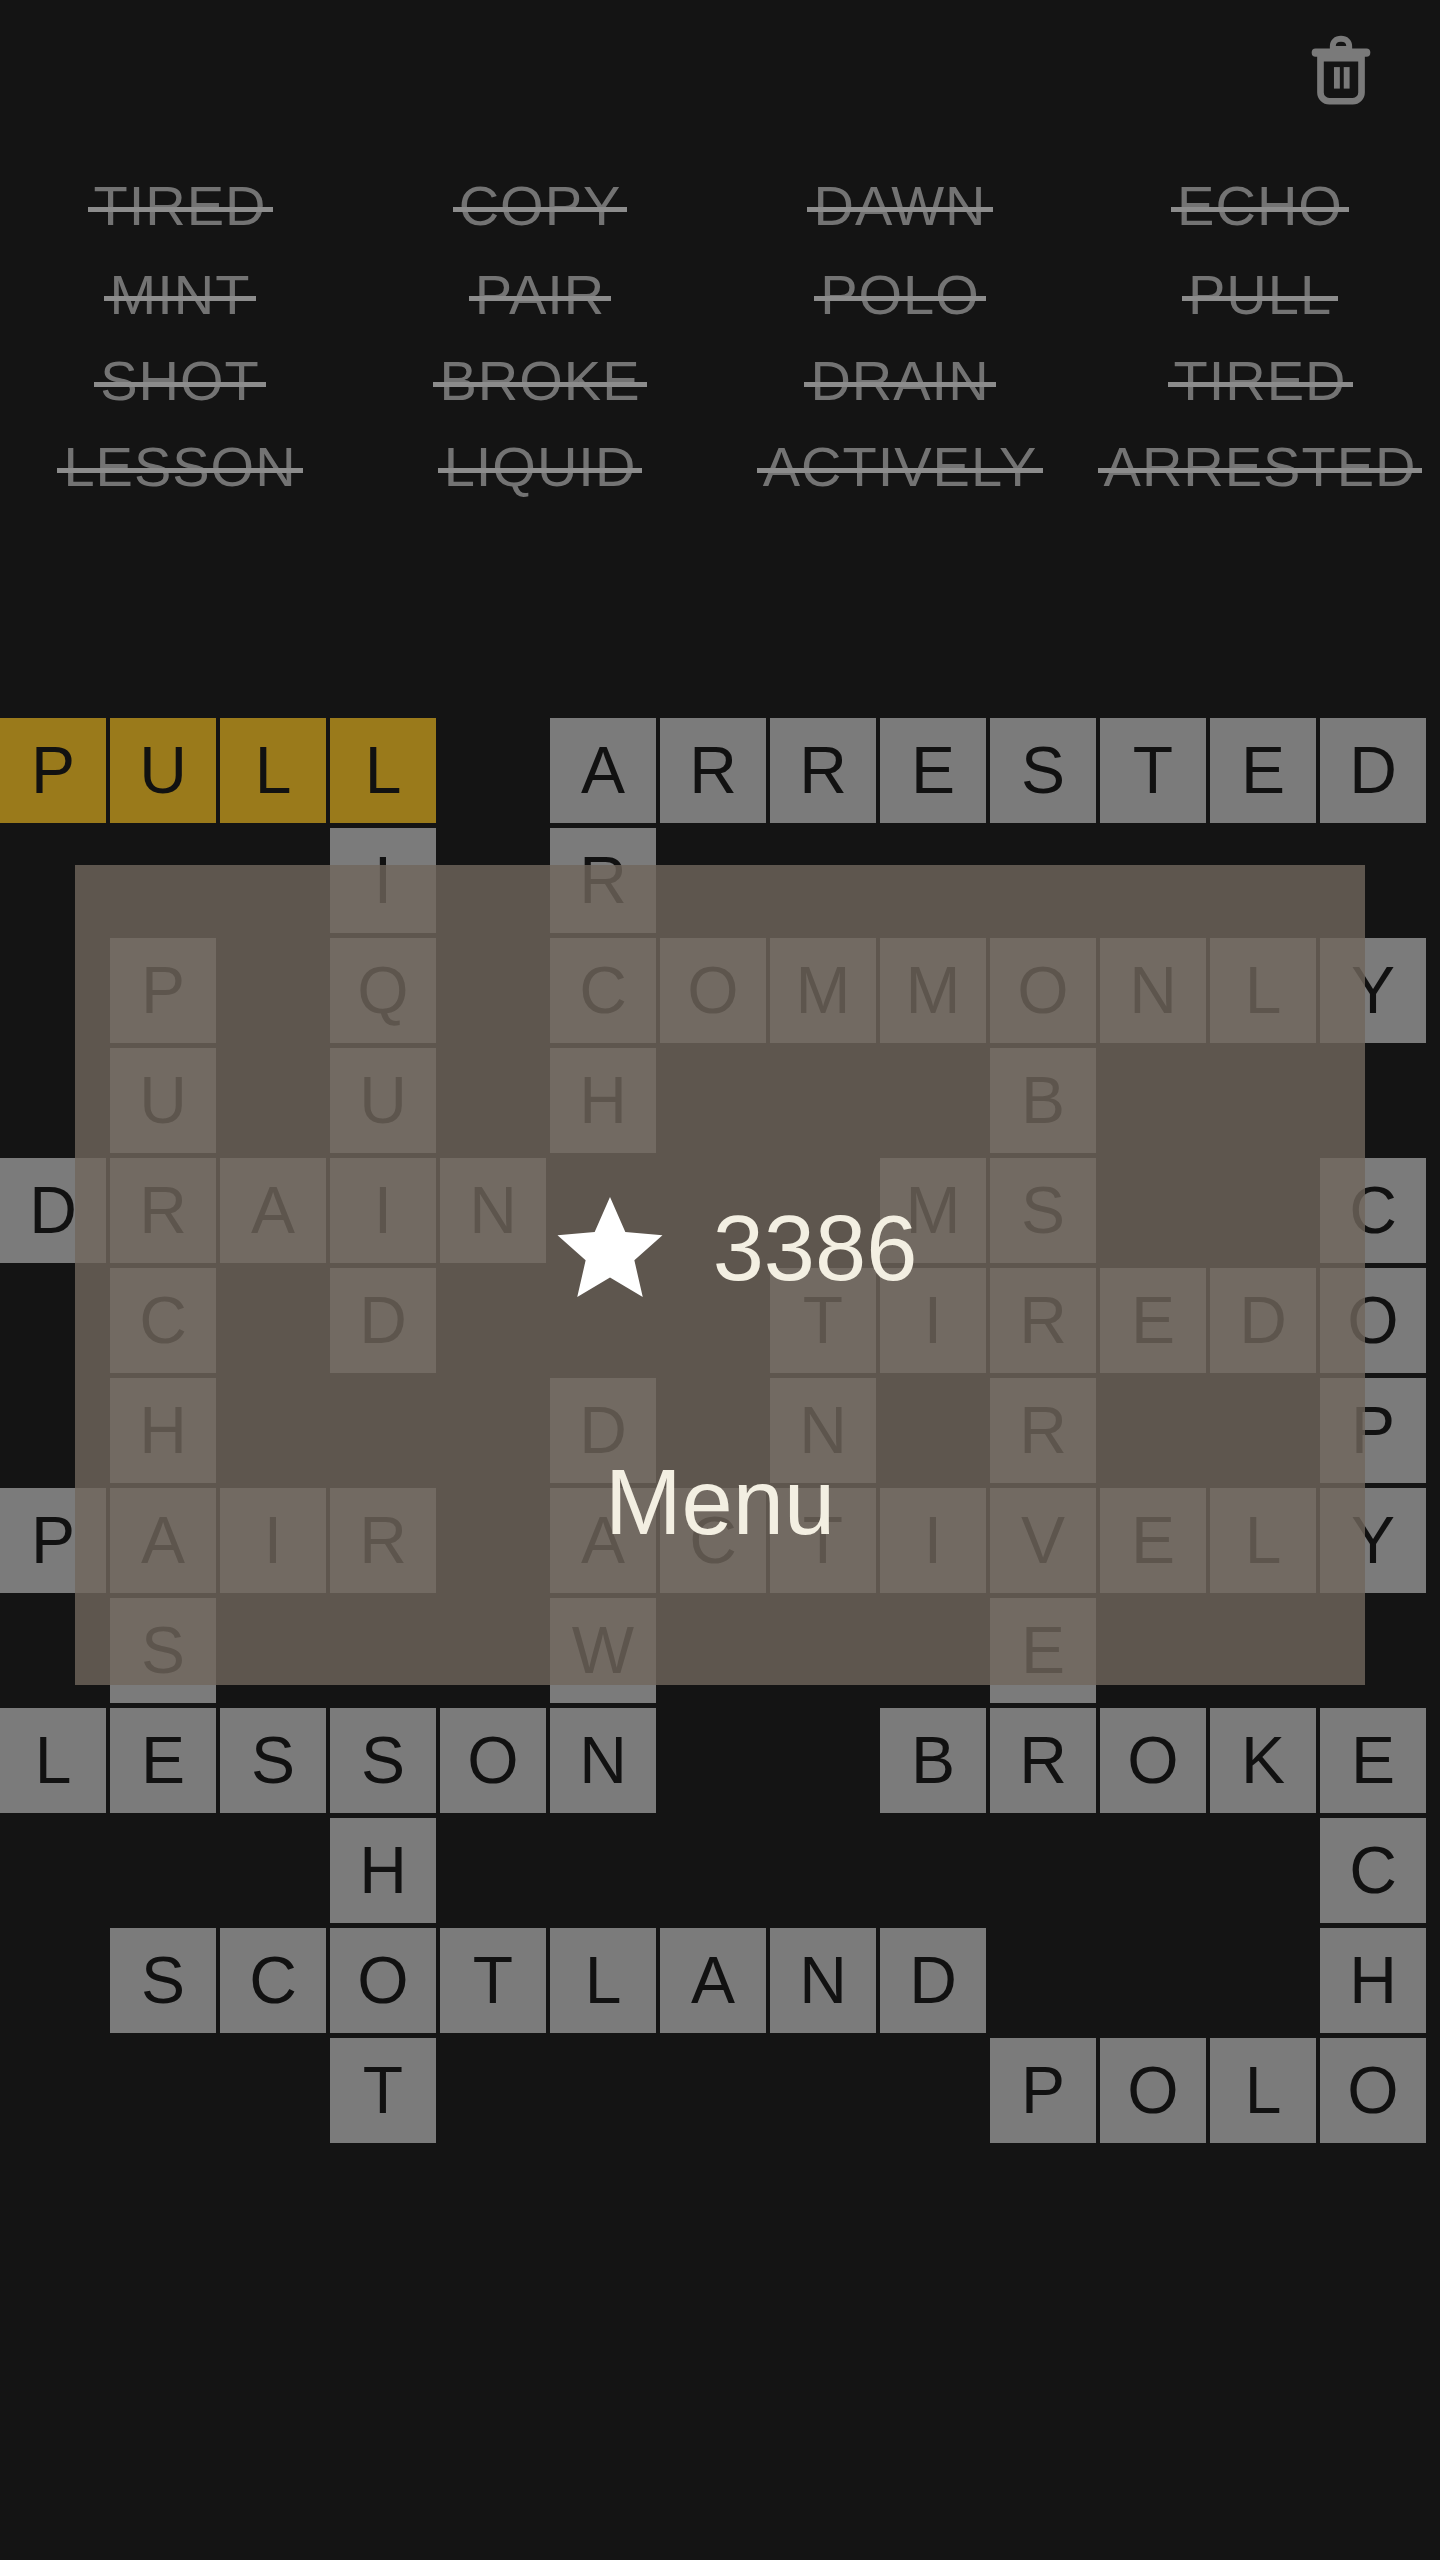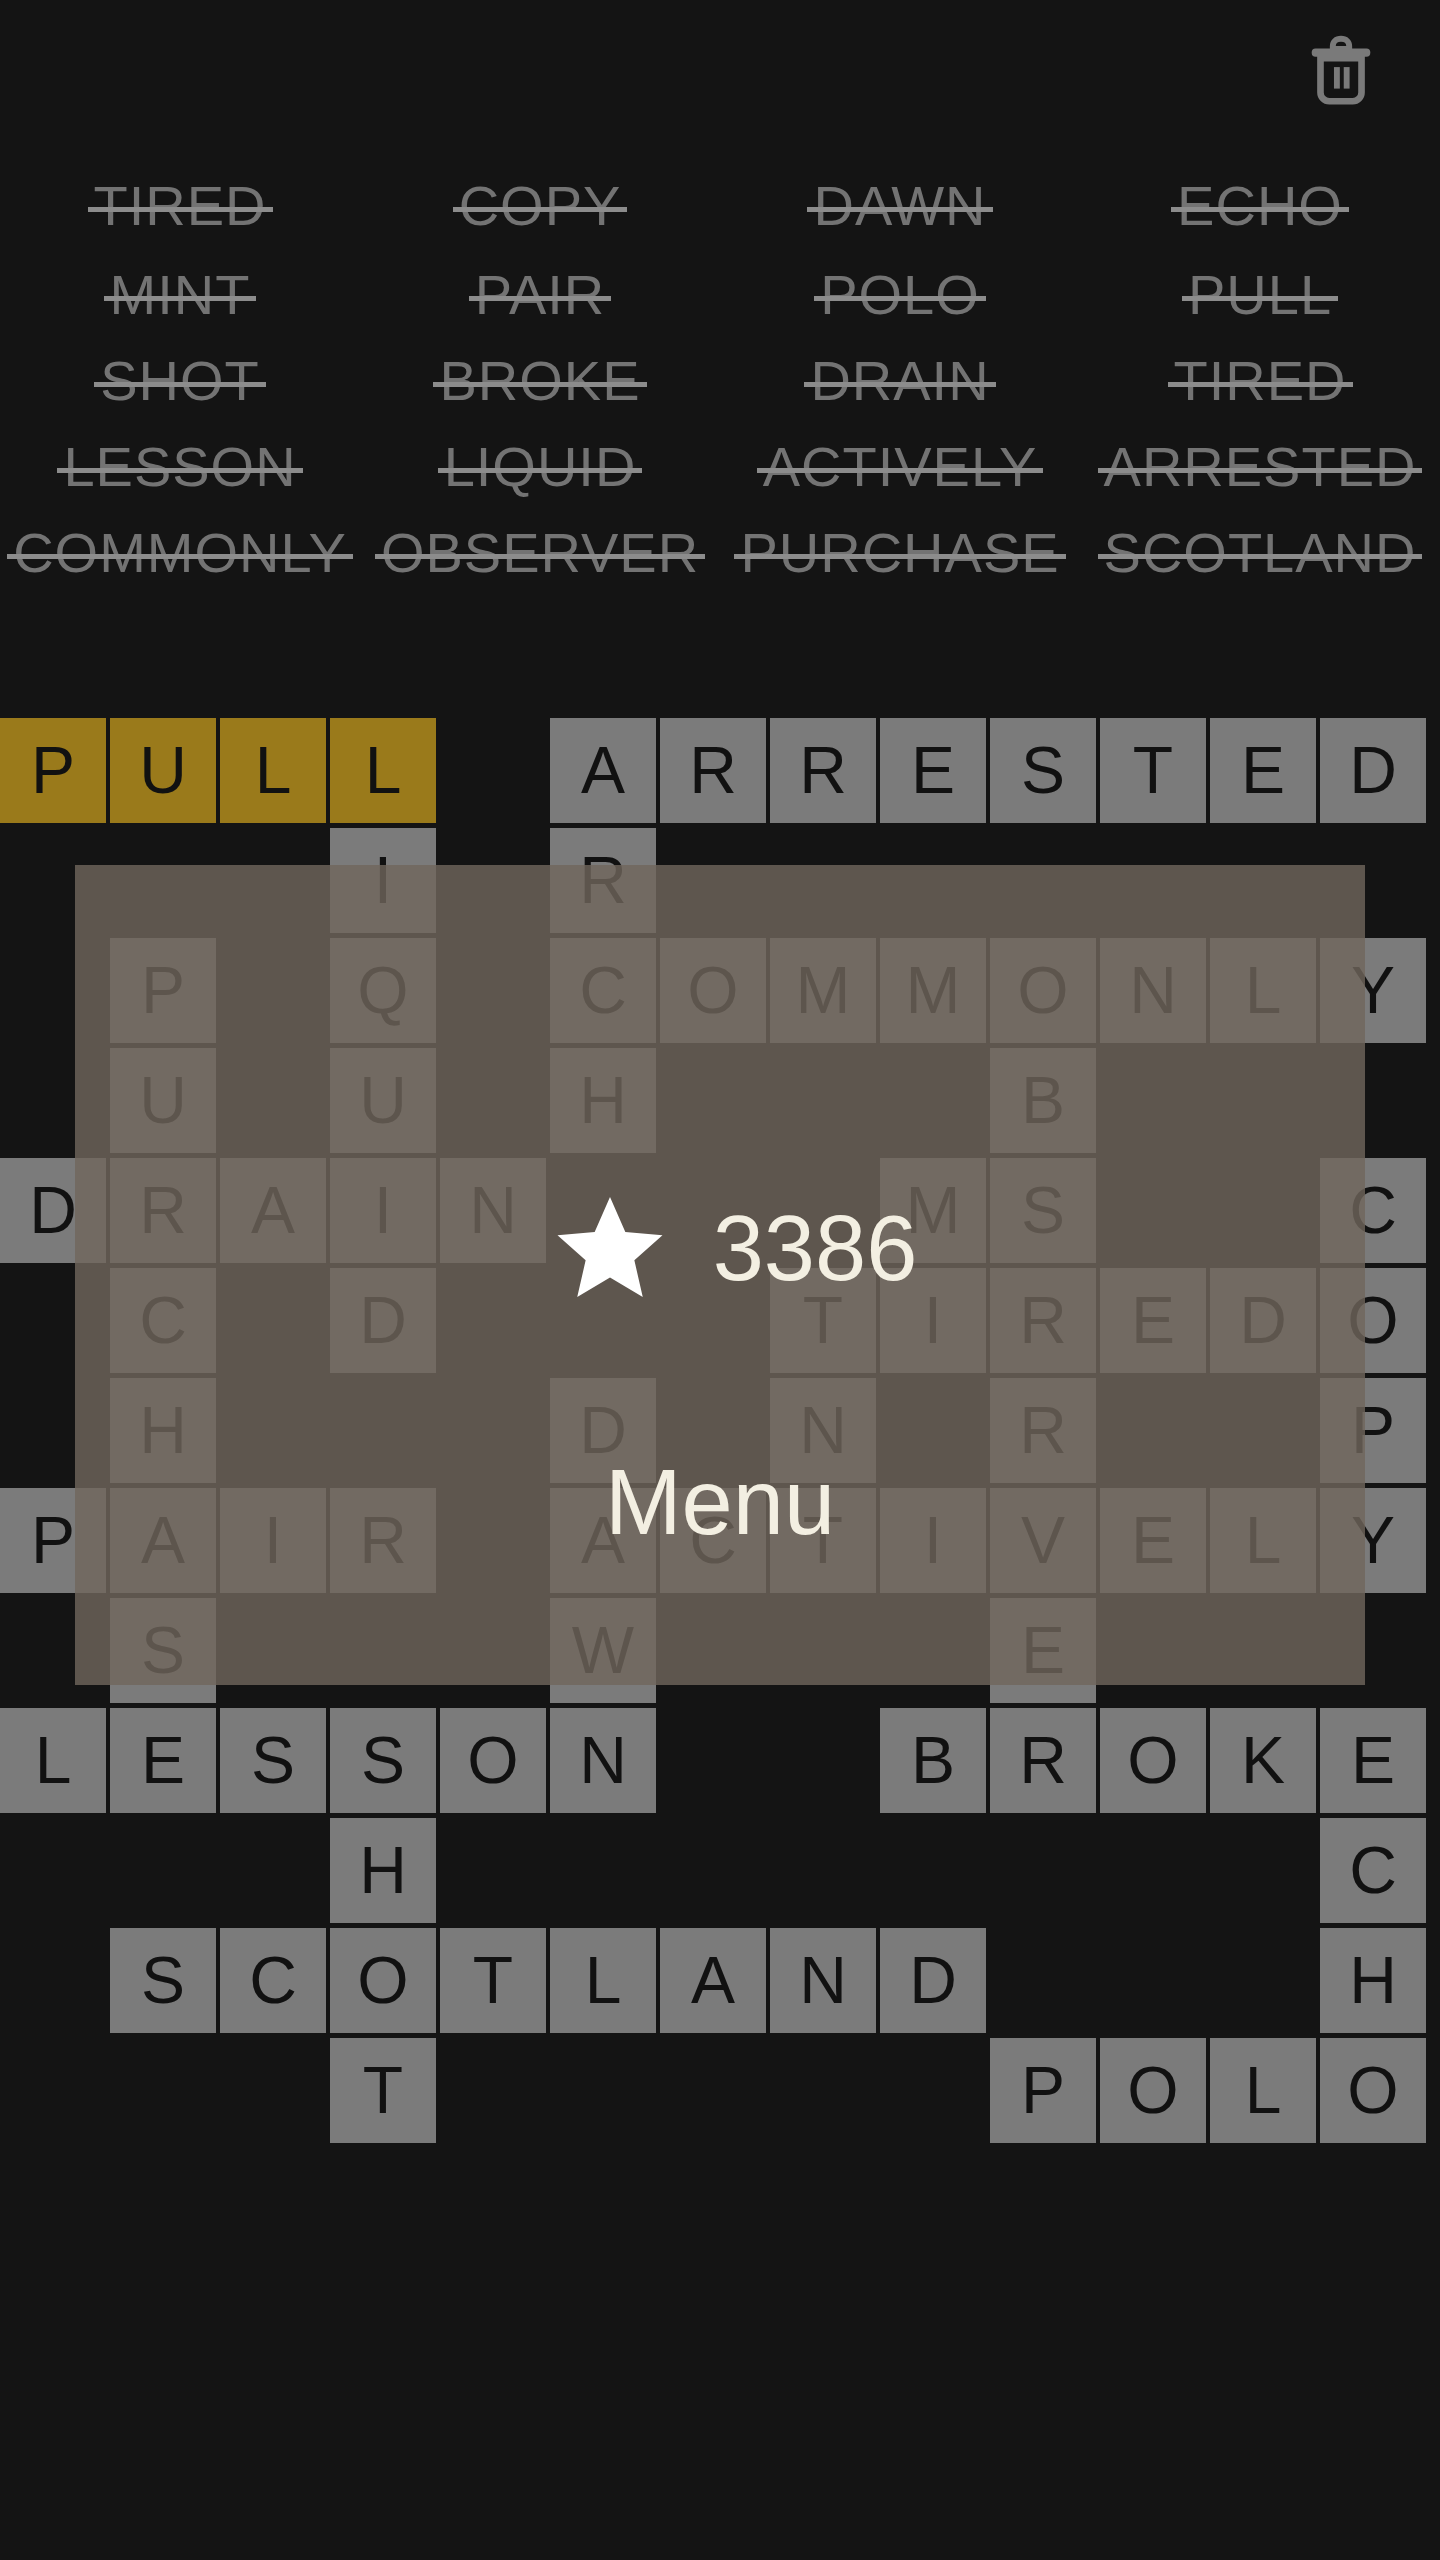--- a/index.html
+++ b/index.html
@@ -106,26 +106,20 @@
     <div class="wl-cell"><span class="txt">TIRED</span></div>
   </div>
 
   <div class="wl-row">
     <div class="wl-cell"><span class="txt">LESSON</span></div>
     <div class="wl-cell"><span class="txt">LIQUID</span></div>
     <div class="wl-cell"><span class="txt">ACTIVELY</span></div>
     <div class="wl-cell"><span class="txt">ARRESTED</span></div>
   </div>
 
-  <div class="wl-row">
-    <div class="wl-cell"><span class="txt">COMMONLY</span></div>
-    <div class="wl-cell"><span class="txt">OBSERVER</span></div>
-    <div class="wl-cell"><span class="txt">PURCHASE</span></div>
-    <div class="wl-cell"><span class="txt">SCOTLAND</span></div>
-  </div>
 
 </div>
 
 <div id="grid">
     <div class="cell gold" style="left: 0px; top: 0px;">P</div>
     <div class="cell gold" style="left: 110px; top: 0px;">U</div>
     <div class="cell gold" style="left: 220px; top: 0px;">L</div>
     <div class="cell gold" style="left: 330px; top: 0px;">L</div>
     <div class="cell" style="left: 550px; top: 0px;">A</div>
     <div class="cell" style="left: 660px; top: 0px;">R</div>

